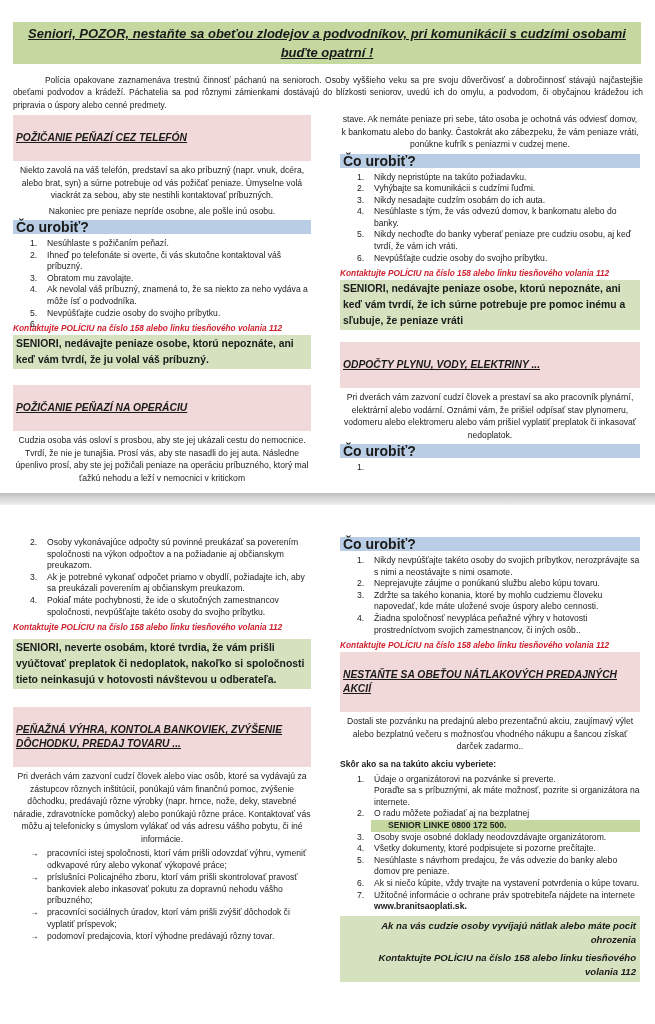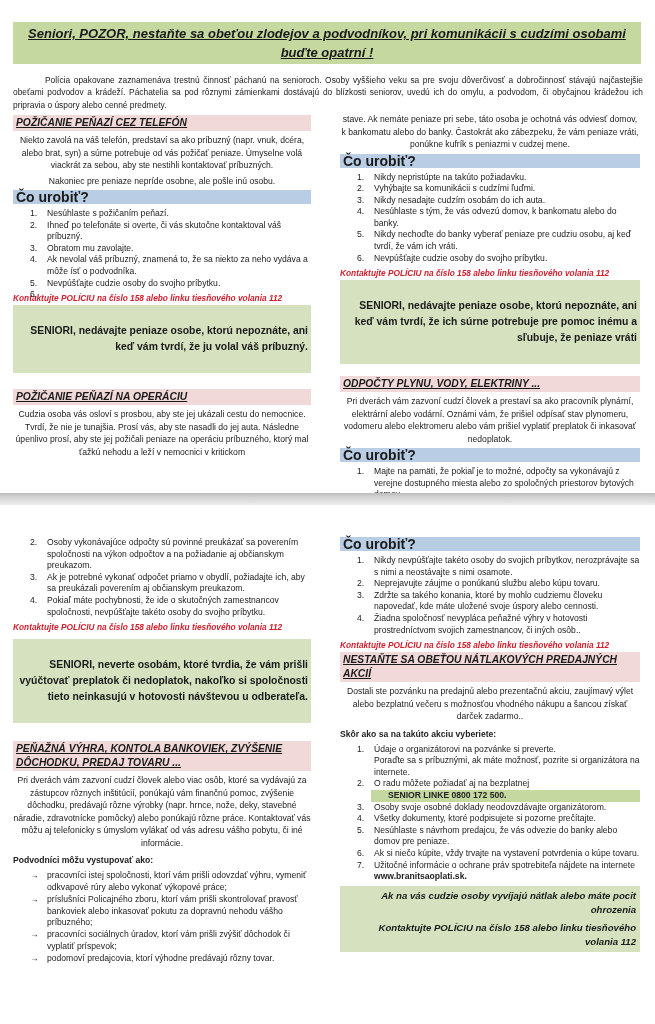--- a/index.html
+++ b/index.html
@@ -10,28 +10,28 @@
   #page2 { top: 505px; height: 519px; }
   .sep { position: absolute; left: 0; top: 493px; width: 655px; height: 12px;
          background: linear-gradient(#bdbdbd, #d6d6d6 40%, #e4e4e4 80%, #f0f0f0); }
 
   .title-box { position: absolute; left: 13px; top: 14px; width: 628px; height: 42px; background: #c4d8a0;
                text-align: center; padding-top: 2px; }
   .title-box span { font-weight: bold; font-style: italic; text-decoration: underline; font-size: 13px; line-height: 19px; color: #1a1a1a; }
   .intro { position: absolute; left: 13px; top: 66px; width: 630px; font-size: 8.4px; line-height: 12.3px; text-align: justify; }
   .intro::first-line {}
   .col { position: absolute; }
-  .pink-h { background: #f2d9d9; padding: 1px 3px; font-weight: bold; font-style: italic; text-decoration: underline; font-size: 10.3px; line-height: 14px; color: #1a1a1a; margin-bottom: 3px; }
+  .pink-h { background: #f2d9d9; padding: 16px 3px; font-weight: bold; font-style: italic; text-decoration: underline; font-size: 10.3px; line-height: 14px; color: #1a1a1a; margin-bottom: 3px; }
   .blue-h { background: #b9cde4; padding: 1px 3px; font-weight: bold; font-size: 14px; line-height: 12px; color: #1a1a1a; margin: 3px 0 4px 0; }
   p.body { font-size: 8.6px; line-height: 12.5px; margin-bottom: 3px; text-align: center; }
   ol.steps { list-style: none; margin: 0 0 3px 0; }
   ol.steps li { position: relative; padding-left: 34px; font-size: 8.6px; line-height: 11.6px; }
   ol.steps li .num { position: absolute; left: 17px; }
   .police { color: #d0202e; font-weight: bold; font-style: italic; font-size: 8.3px; line-height: 12px; margin: 3px 0 1px 0; }
-  .green-box { background: #d6e2bf; font-weight: bold; font-size: 10.4px; line-height: 16px; padding: 18px 3px; color: #1a1a1a; text-align: right; }
+  .green-box { background: #d6e2bf; font-weight: bold; font-size: 10.4px; line-height: 16px; padding: 1px 3px; color: #1a1a1a; }
   .arrows { list-style: none; }
   .arrows li { position: relative; padding-left: 34px; font-size: 8.6px; line-height: 11.8px; }
   .arrows li .arr { position: absolute; left: 17px; }
   .bold-line { font-weight: bold; font-size: 8.6px; line-height: 12px; margin: 5px 0 4px 0; }
   .senior-linke { display: block; background: #c4d8a0; font-weight: bold; margin-left: -3px; padding-left: 17px; }
   .final-box { background: #d6e2bf; text-align: right; font-weight: bold; font-style: italic; font-size: 9.6px; line-height: 14px; padding: 3px 4px; color: #1a1a1a; }
   .final-box div + div { margin-top: 4px; }
   b.url { font-weight: bold; }
 </style>
 </head>
@@ -79,42 +79,41 @@
       <li><span class="num">6.</span><span>Nevpúšťajte cudzie osoby do svojho príbytku.</span></li>
     </ol>
     <div class="police">Kontaktujte POLÍCIU na číslo 158 alebo linku tiesňového volania 112</div>
     <div class="green-box">SENIORI, nedávajte peniaze osobe, ktorú nepoznáte, ani keď vám tvrdí, že ich súrne potrebuje pre pomoc inému a sľubuje, že peniaze vráti</div>
 
     <div style="height:12px"></div>
     <div class="pink-h">ODPOČTY PLYNU, VODY, ELEKTRINY ...</div>
     <p class="body">Pri dverách vám zazvoní cudzí človek a prestaví sa ako pracovník plynární, elektrární alebo vodární. Oznámi vám, že prišiel odpísať stav plynomeru, vodomeru alebo elektromeru alebo vám prišiel vyplatiť preplatok  či inkasovať nedoplatok.</p>
     <div class="blue-h">Čo urobiť?</div>
     <ol class="steps">
-      <li><span class="num">1.</span><span>Majte na pamäti, že pokiaľ je to možné, odpočty sa vykonávajú z verejne dostupného miesta alebo zo spoločných priestorov bytových domov.</span></li>
+      <li><span class="num">1.</span></li>
     </ol>
   </div>
 </div>
 
 <div class="sep"></div>
 
 <div class="page" id="page2">
 
   <div class="col" style="left:13px; top:32px; width:298px;">
     <ol class="steps">
       <li><span class="num">2.</span><span>Osoby vykonávajúce odpočty sú povinné preukázať sa poverením spoločnosti na výkon odpočtov a na požiadanie aj občianskym preukazom.</span></li>
       <li><span class="num">3.</span><span>Ak je potrebné vykonať odpočet priamo v obydlí, požiadajte ich, aby sa preukázali poverením aj občianskym preukazom.</span></li>
       <li><span class="num">4.</span><span>Pokiaľ máte pochybnosti, že ide o skutočných zamestnancov spoločnosti, nevpúšťajte takéto osoby do svojho príbytku.</span></li>
     </ol>
     <div class="police">Kontaktujte POLÍCIU na číslo 158 alebo linku tiesňového volania 112</div>
     <div class="green-box" style="margin-top:6px">SENIORI, neverte osobám, ktoré tvrdia, že vám prišli vyúčtovať preplatok či nedoplatok, nakoľko si spoločnosti tieto neinkasujú v hotovosti návštevou u odberateľa.</div>
 
     <div style="height:18px"></div>
     <div class="pink-h">PEŇAŽNÁ VÝHRA, KONTOLA BANKOVIEK, ZVÝŠENIE DÔCHODKU, PREDAJ TOVARU ...</div>
     <p class="body">Pri dverách vám zazvoní cudzí človek alebo viac osôb, ktoré sa vydávajú za zástupcov rôznych inštitúcií, ponúkajú vám finančnú pomoc, zvýšenie dôchodku, predávajú rôzne výrobky (napr. hrnce, nože, deky, stavebné náradie, zdravotnícke pomôcky) alebo ponúkajú rôzne práce. Kontaktovať vás môžu aj telefonicky s úmyslom vylákať od vás adresu vášho pobytu, či iné informácie.</p>
-    <div class="bold-line">Podvodníci môžu vystupovať ako:</div>
     <ul class="arrows">
       <li><span class="arr">→</span><span>pracovníci istej spoločnosti, ktorí vám prišli odovzdať výhru, vymeniť odkvapové rúry alebo vykonať výkopové práce;</span></li>
       <li><span class="arr">→</span><span>príslušníci Policajného zboru, ktorí vám prišli skontrolovať pravosť bankoviek alebo inkasovať pokutu za dopravnú nehodu vášho príbuzného;</span></li>
       <li><span class="arr">→</span><span>pracovníci sociálnych úradov, ktorí vám prišli zvýšiť dôchodok či vyplatiť príspevok;</span></li>
       <li><span class="arr">→</span><span>podomoví predajcovia, ktorí výhodne predávajú rôzny tovar.</span></li>
     </ul>
   </div>
 
   <div class="col" style="left:340px; top:32px; width:300px;">
     <div class="blue-h" style="margin-top:0">Čo urobiť?</div>

